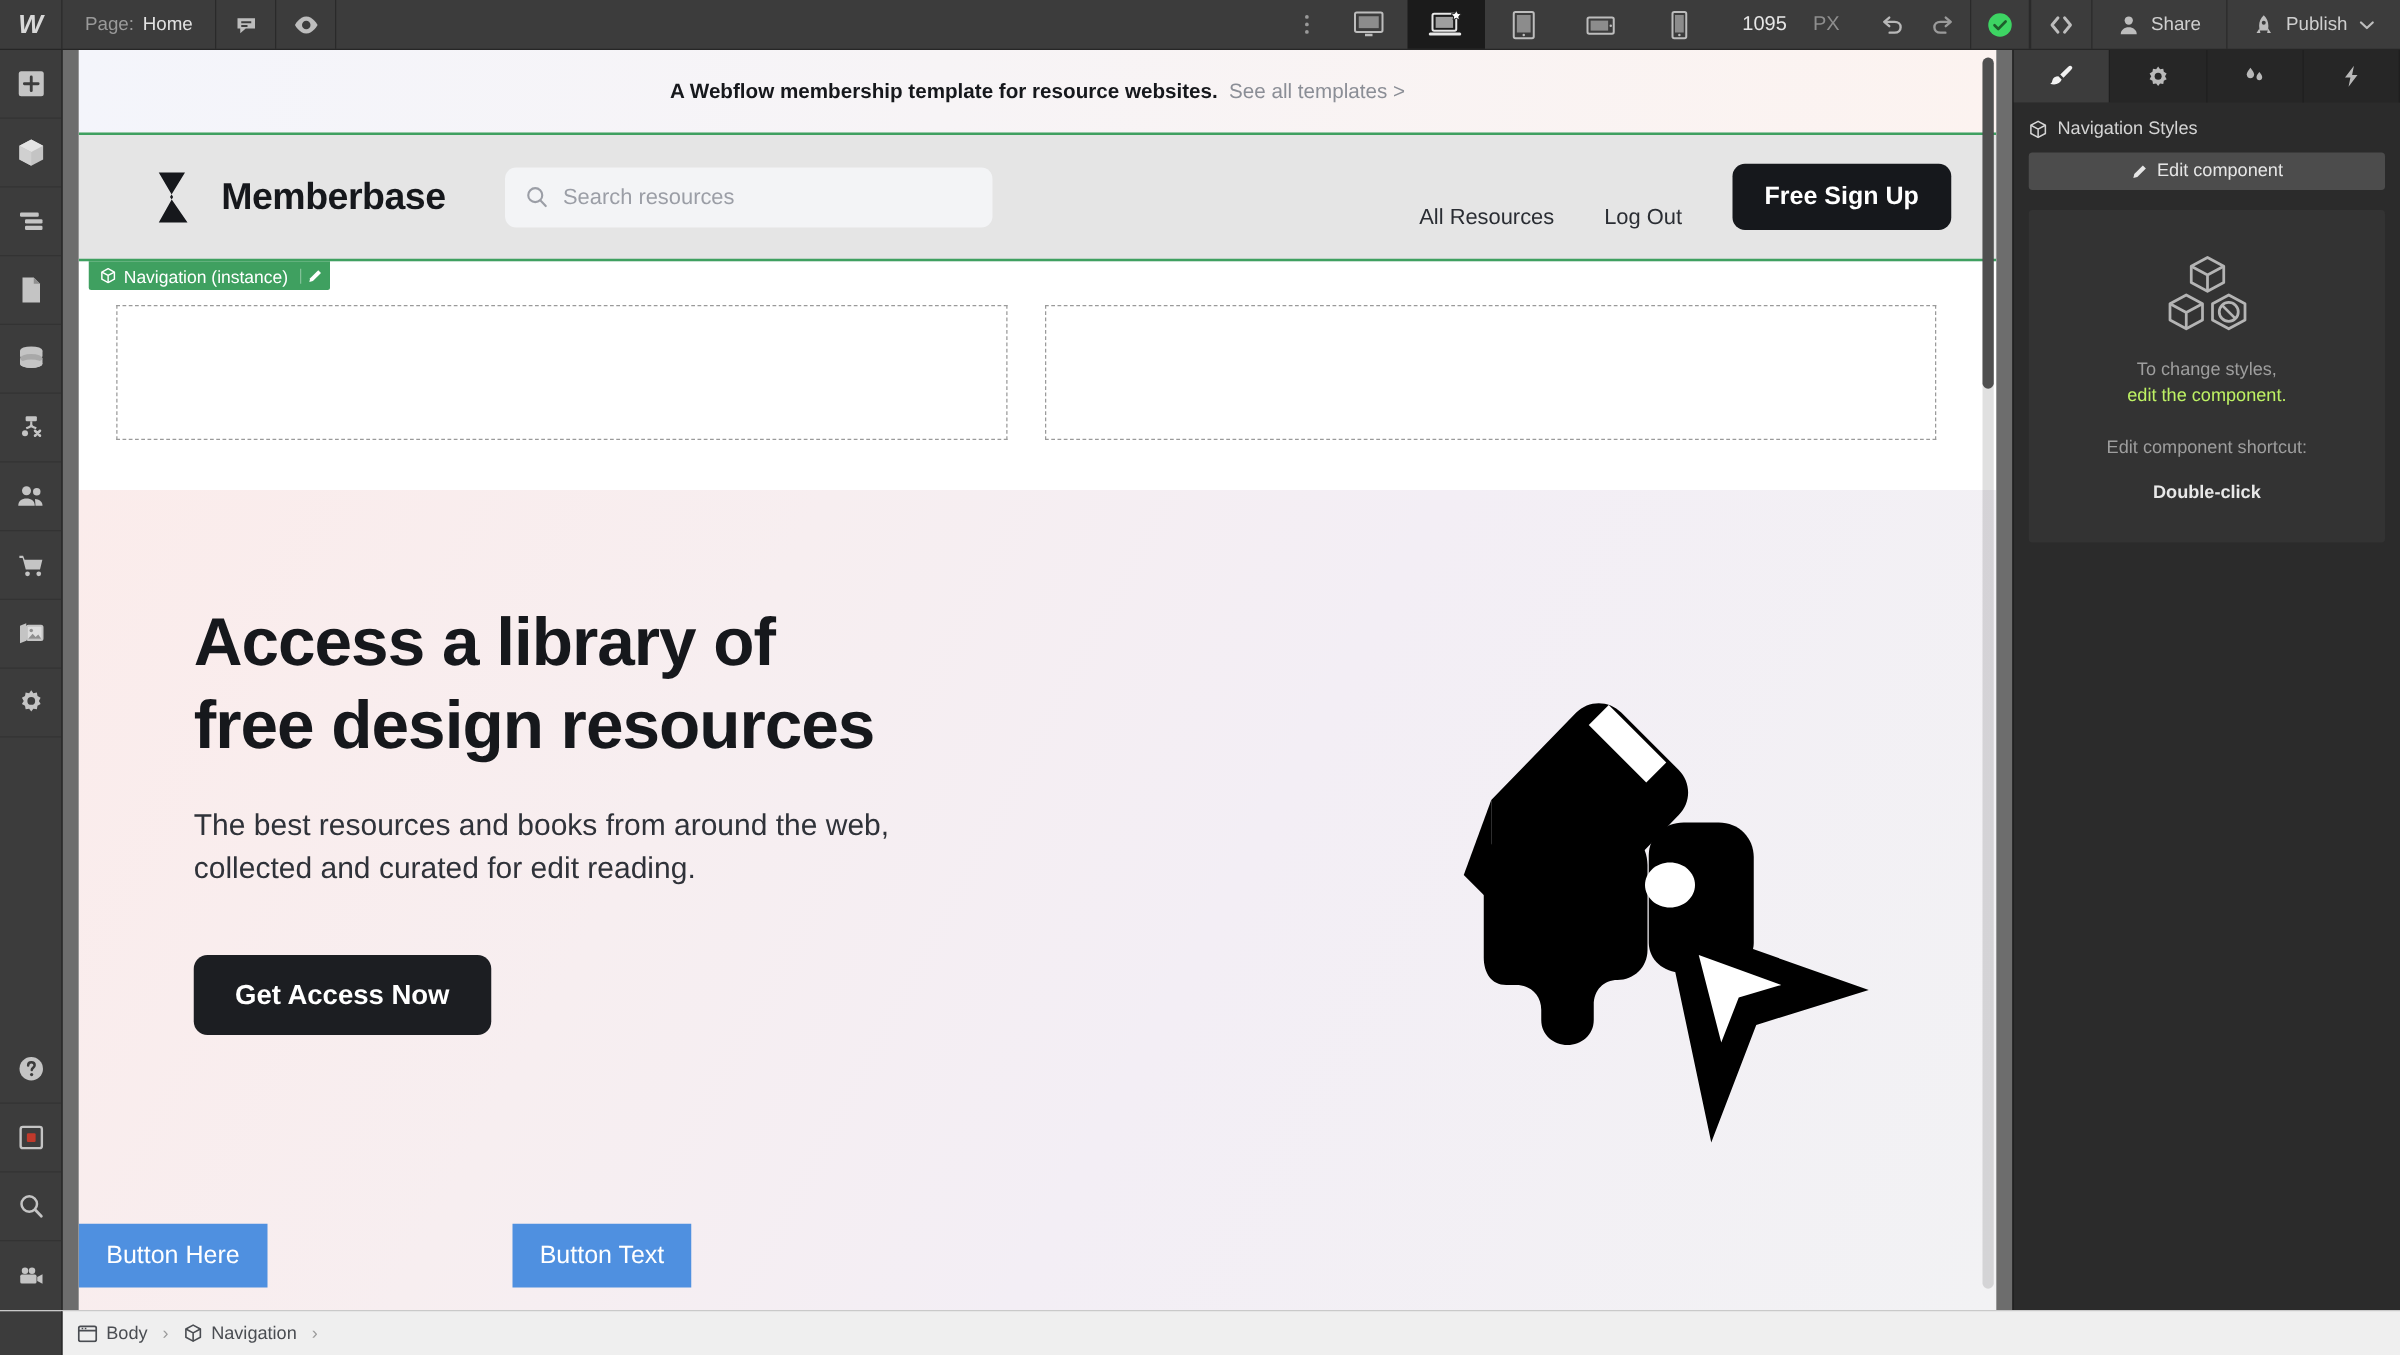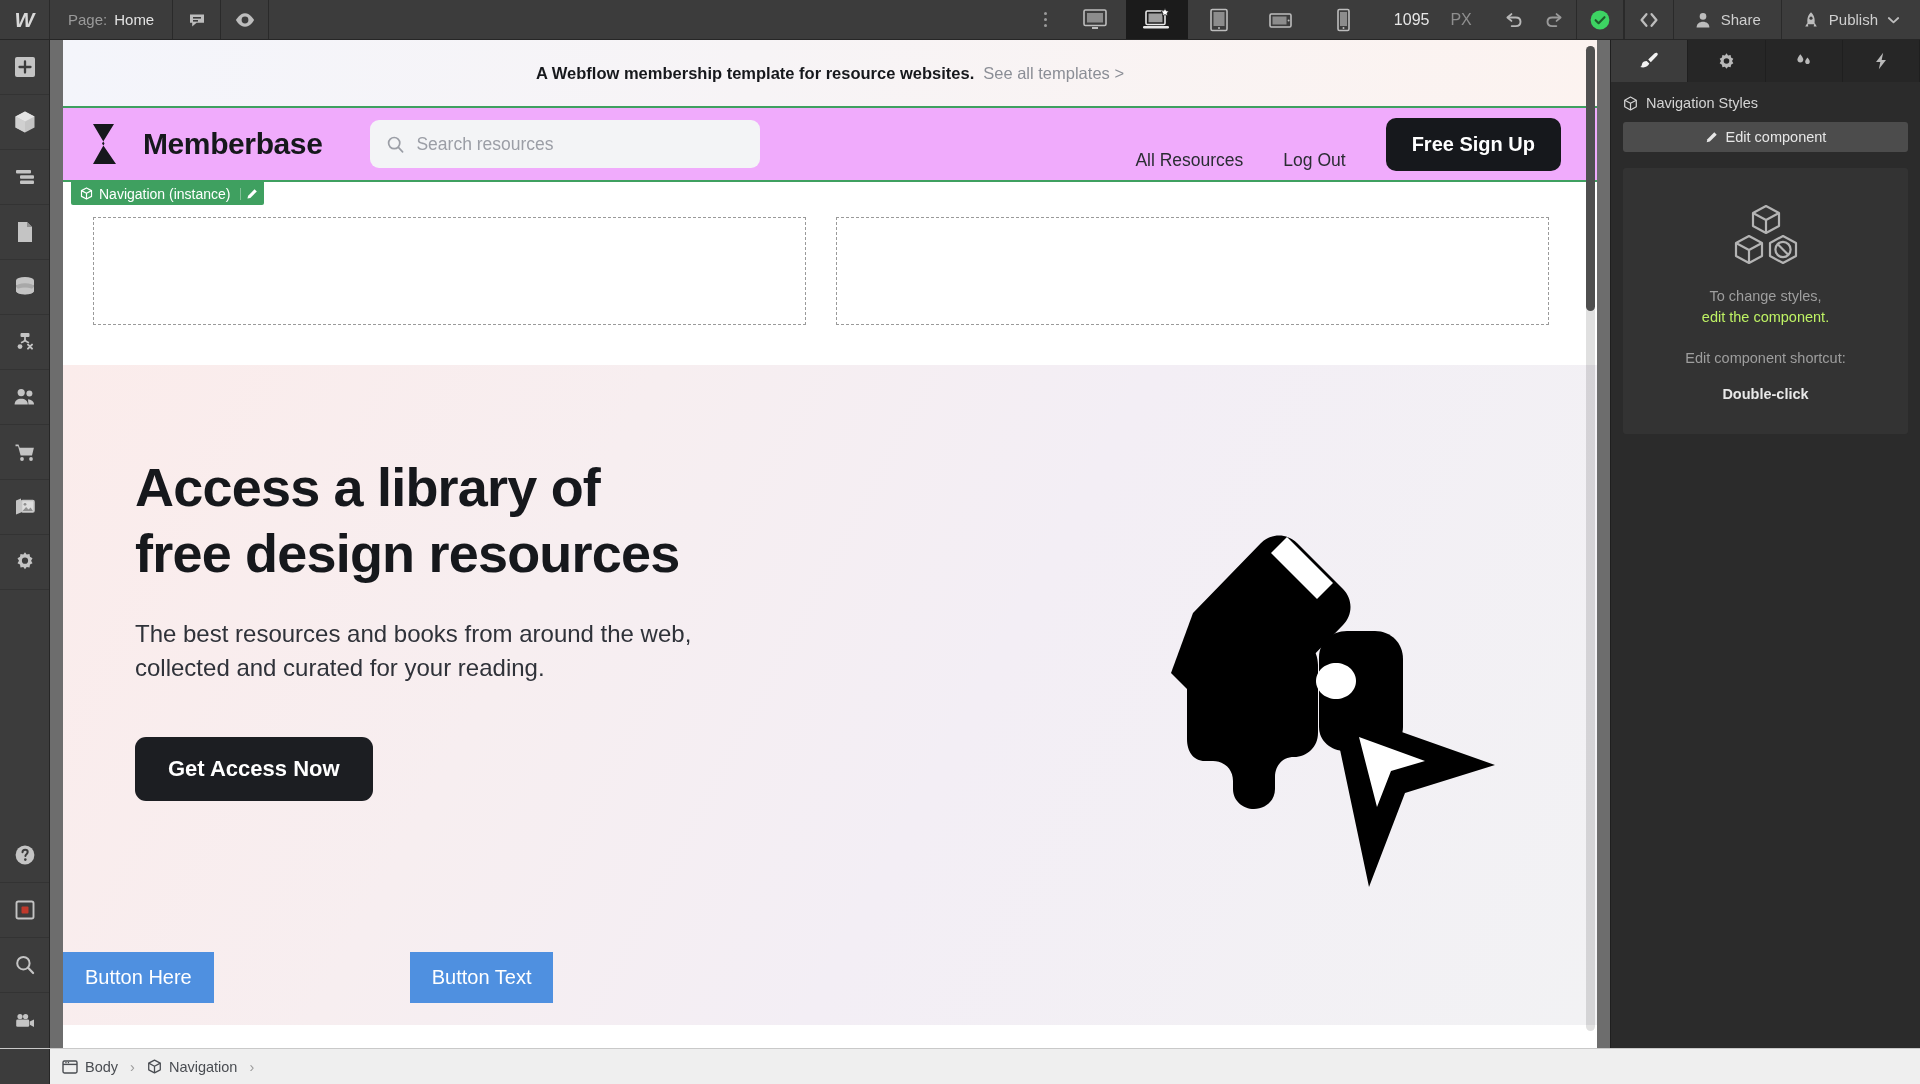--- a/index.html
+++ b/index.html
@@ -84,22 +84,22 @@
     height: 66px; display: flex; align-items: center; justify-content: center;
     background: linear-gradient(95deg, #f4f5fb 0%, #f7f4f6 45%, #fcf3f0 100%);
     font-size: 16.5px; gap: 9px;
   }
   .site-banner .msg { color: #16181c; font-weight: bold; }
   .site-banner .lnk { color: #8b8e96; font-weight: normal; cursor: pointer; }
 
   
   .navwrap { position: relative; }
   .navbar {
-    height: 76px; background: #f0abfc; display: flex; align-items: center;
-    padding: 0 36px 0 26px; gap: 0;
+    height: 103px; background: #e5e5e5; display: flex; align-items: center;
+    padding: 0 36px 0 60px; gap: 0;
     border-top: 2px solid #3fa060; border-bottom: 2px solid #3fa060;
   }
   .nav-left { display: flex; align-items: center; gap: 14px; }
   .logo-mark { width: 40px; height: 42px; flex: 0 0 40px; }
   .logo-text { font-size: 30px; font-weight: bold; color: #16181c; letter-spacing: -0.4px; }
   .nav-search {
     margin-left: 48px; width: 390px; height: 48px; background: #f3f4f6;
     border-radius: 9px; display: flex; align-items: center; gap: 11px; padding: 0 16px;
     cursor: text;
   }
@@ -125,21 +125,21 @@
   
   .placeholders { display: flex; gap: 30px; padding: 35px 48px 40px 30px; background: #fff; }
   .ph-box { flex: 1 1 0; height: 108px; border: 1.5px dashed #9a9a9a; }
 
   
   .hero {
     position: relative;
     background: linear-gradient(118deg, #fbeceb 0%, #f7eef0 32%, #f3eef5 58%, #f2f2f4 100%);
     padding: 90px 0 0 0; min-height: 660px; display: flex;
   }
-  .hero-left { width: 52%; padding-left: 72px; }
+  .hero-left { width: 52%; padding-left: 92px; }
   .hero-h1 {
     font-size: 54px; line-height: 1.22; font-weight: bold; color: #16181c;
     letter-spacing: -0.8px; white-space: pre-line;
   }
   .hero-sub {
     margin-top: 30px; font-size: 24px; line-height: 1.42; color: #2f3239;
     white-space: pre-line;
   }
   .hero-cta {
     margin-top: 52px; display: inline-block; background: #1c1e22; color: #fff;
@@ -485,21 +485,21 @@
         <div class="placeholders">
           <div class="ph-box"></div>
           <div class="ph-box"></div>
         </div>
 
         <div class="hero">
           <div class="hero-left">
             <h1 class="hero-h1">Access a library of
 free design resources</h1>
             <p class="hero-sub">The best resources and books from around the web,
-collected and curated for your reading.</p>
+collected and curated for edit reading.</p>
             <button class="hero-cta">Get Access Now</button>
           </div>
 
           <svg class="hero-art" viewBox="0 0 470 470">
             <path d="M118 168 L186 98 C196 88 212 88 222 98 L268 144 C278 154 278 170 268 180 L200 250 L118 250 Z" fill="#000"></path>
             <path d="M196 108 L212 92 L258 138 L242 154 Z" fill="#ffffff"></path>
             <path d="M118 168 L118 250 L96 228 Z" fill="#000"></path>
             <path d="M112 222 C112 206 124 192 142 192 L215 192 C232 192 243 204 243 220 L243 288 C243 302 232 312 219 312 C208 312 200 320 200 332 L200 344 C200 356 190 364 179 364 C168 364 158 356 158 344 L158 336 C158 324 149 316 138 316 L130 316 C118 316 112 306 112 294 Z" fill="#000"></path>
             <path d="M244 212 C244 198 256 186 272 186 L300 186 C316 186 328 198 328 214 L328 282 C328 296 316 306 302 306 L270 306 C256 306 244 296 244 282 Z" fill="#000"></path>
             <path d="M241 236 C241 226 250 218 261 218 C272 218 281 226 281 236 C281 246 272 254 261 254 C250 254 241 246 241 236 Z" fill="#ffffff"></path>

